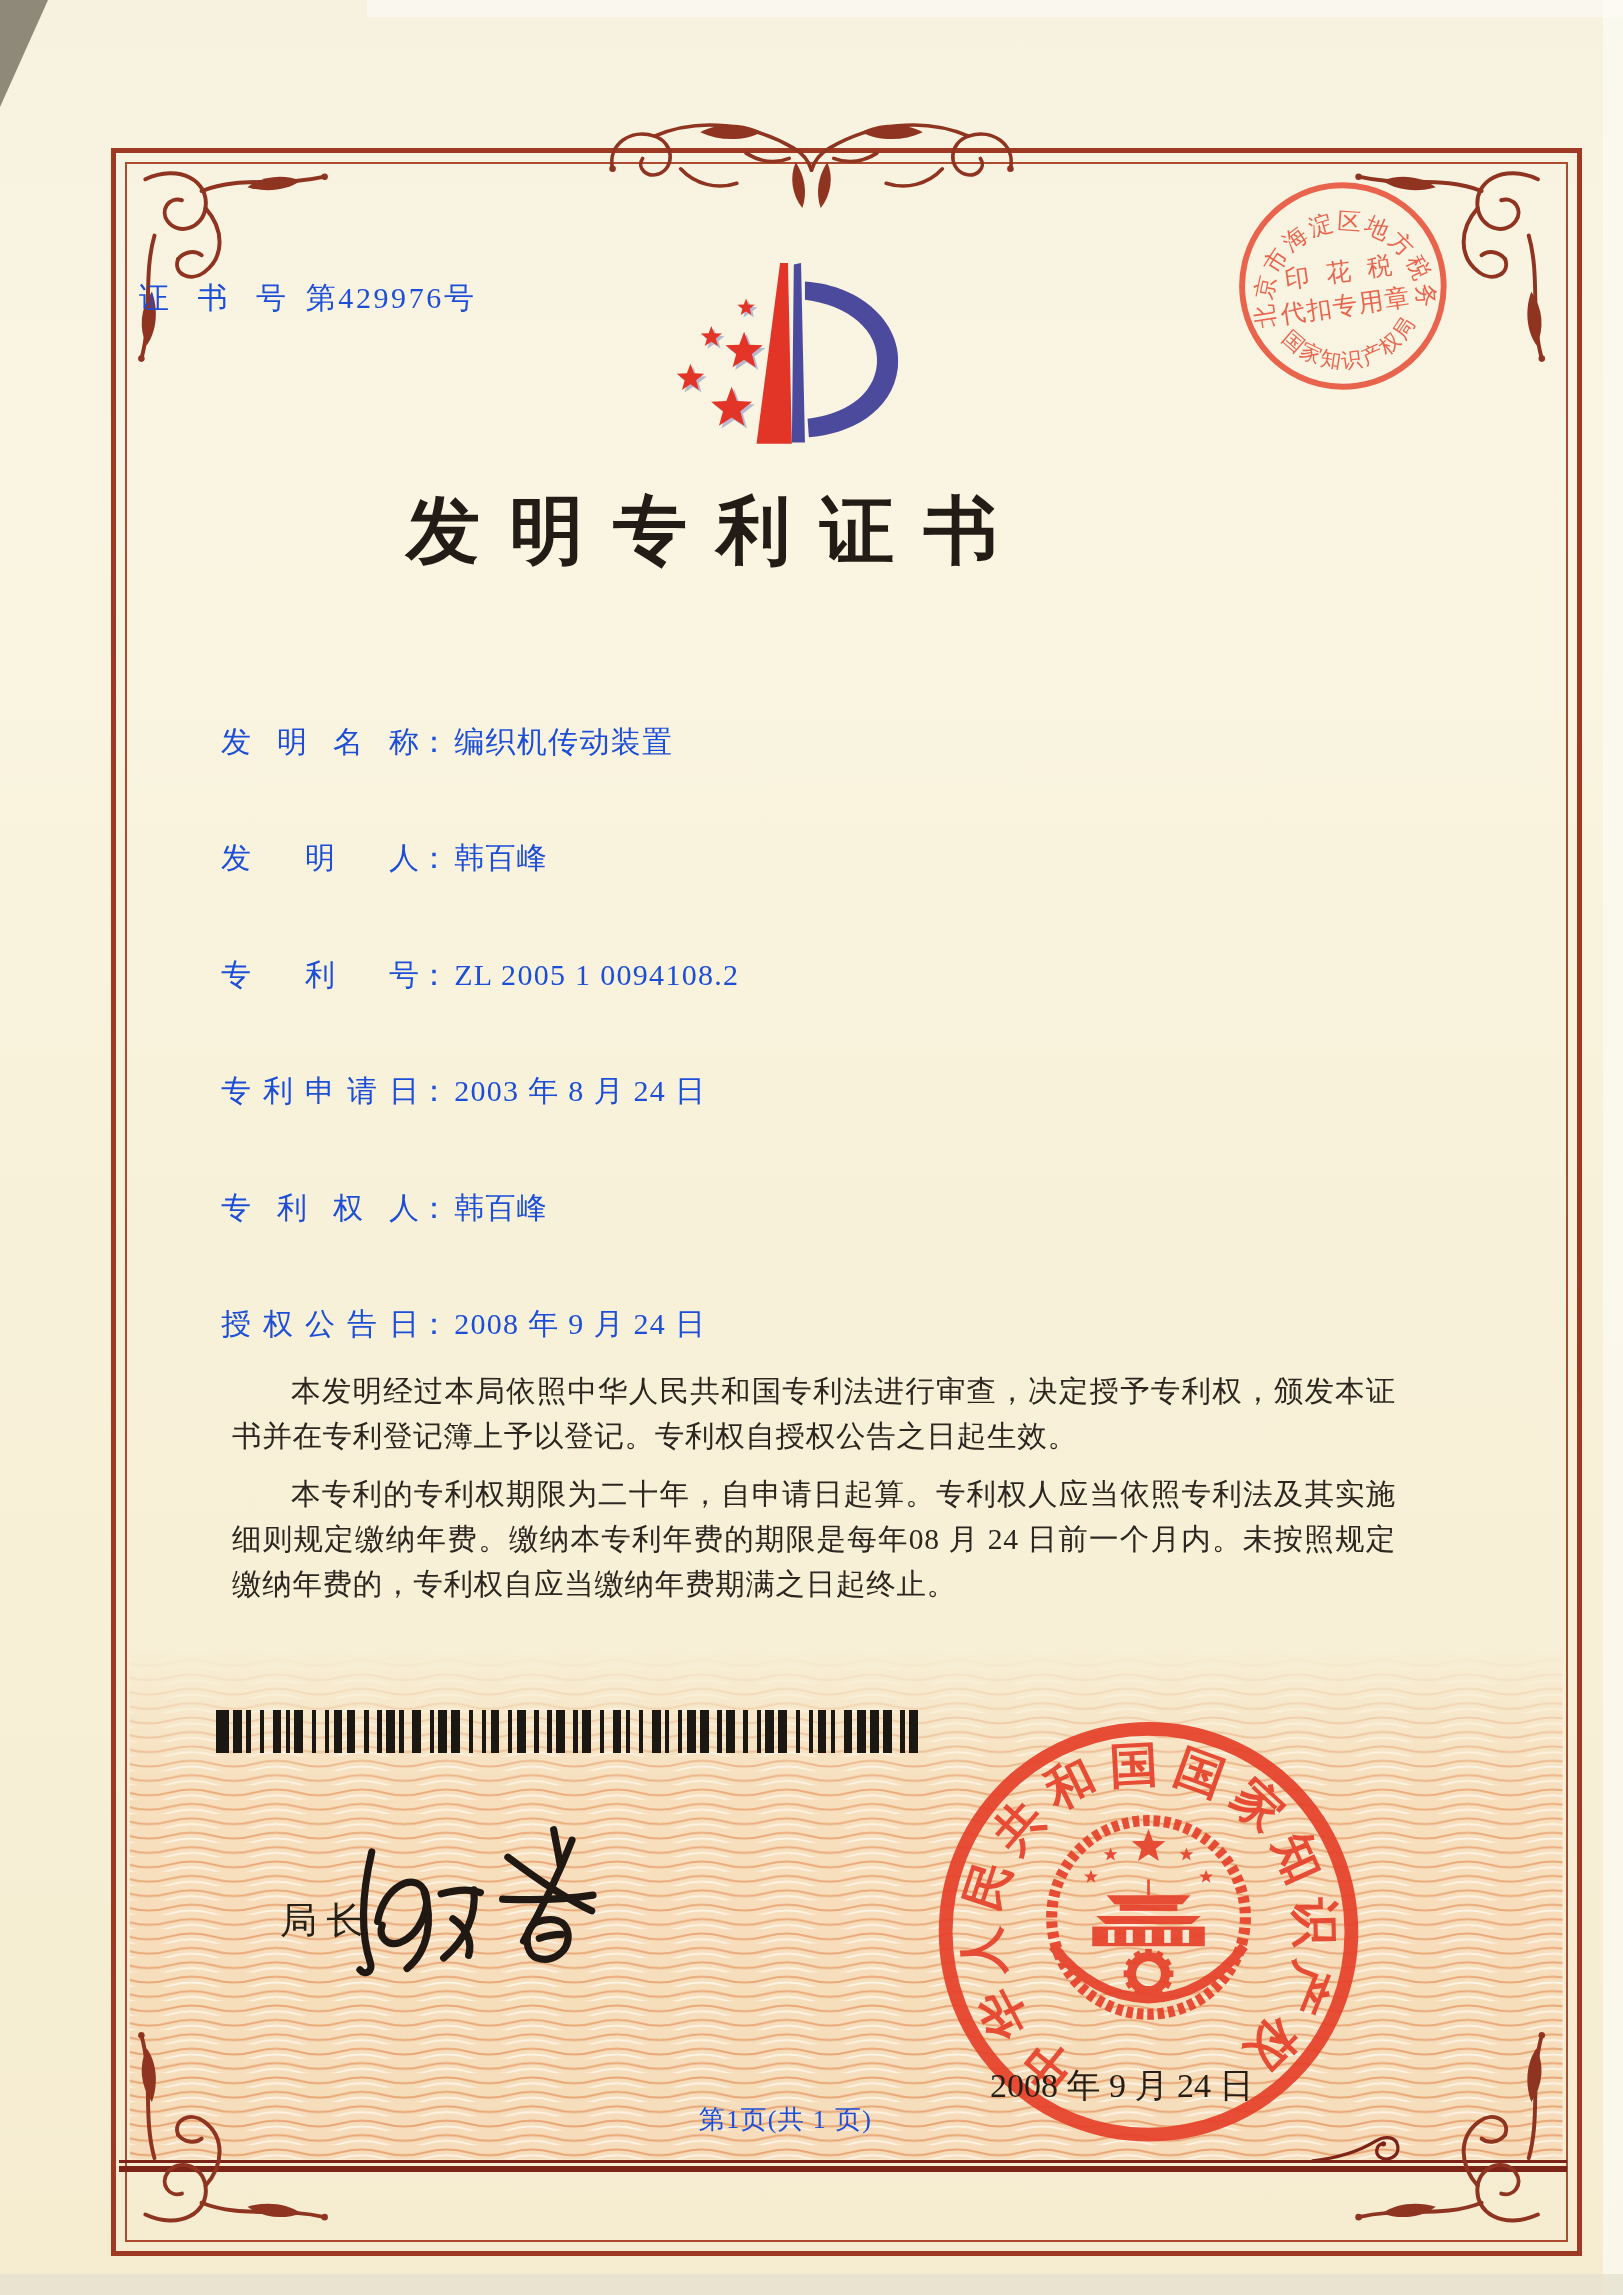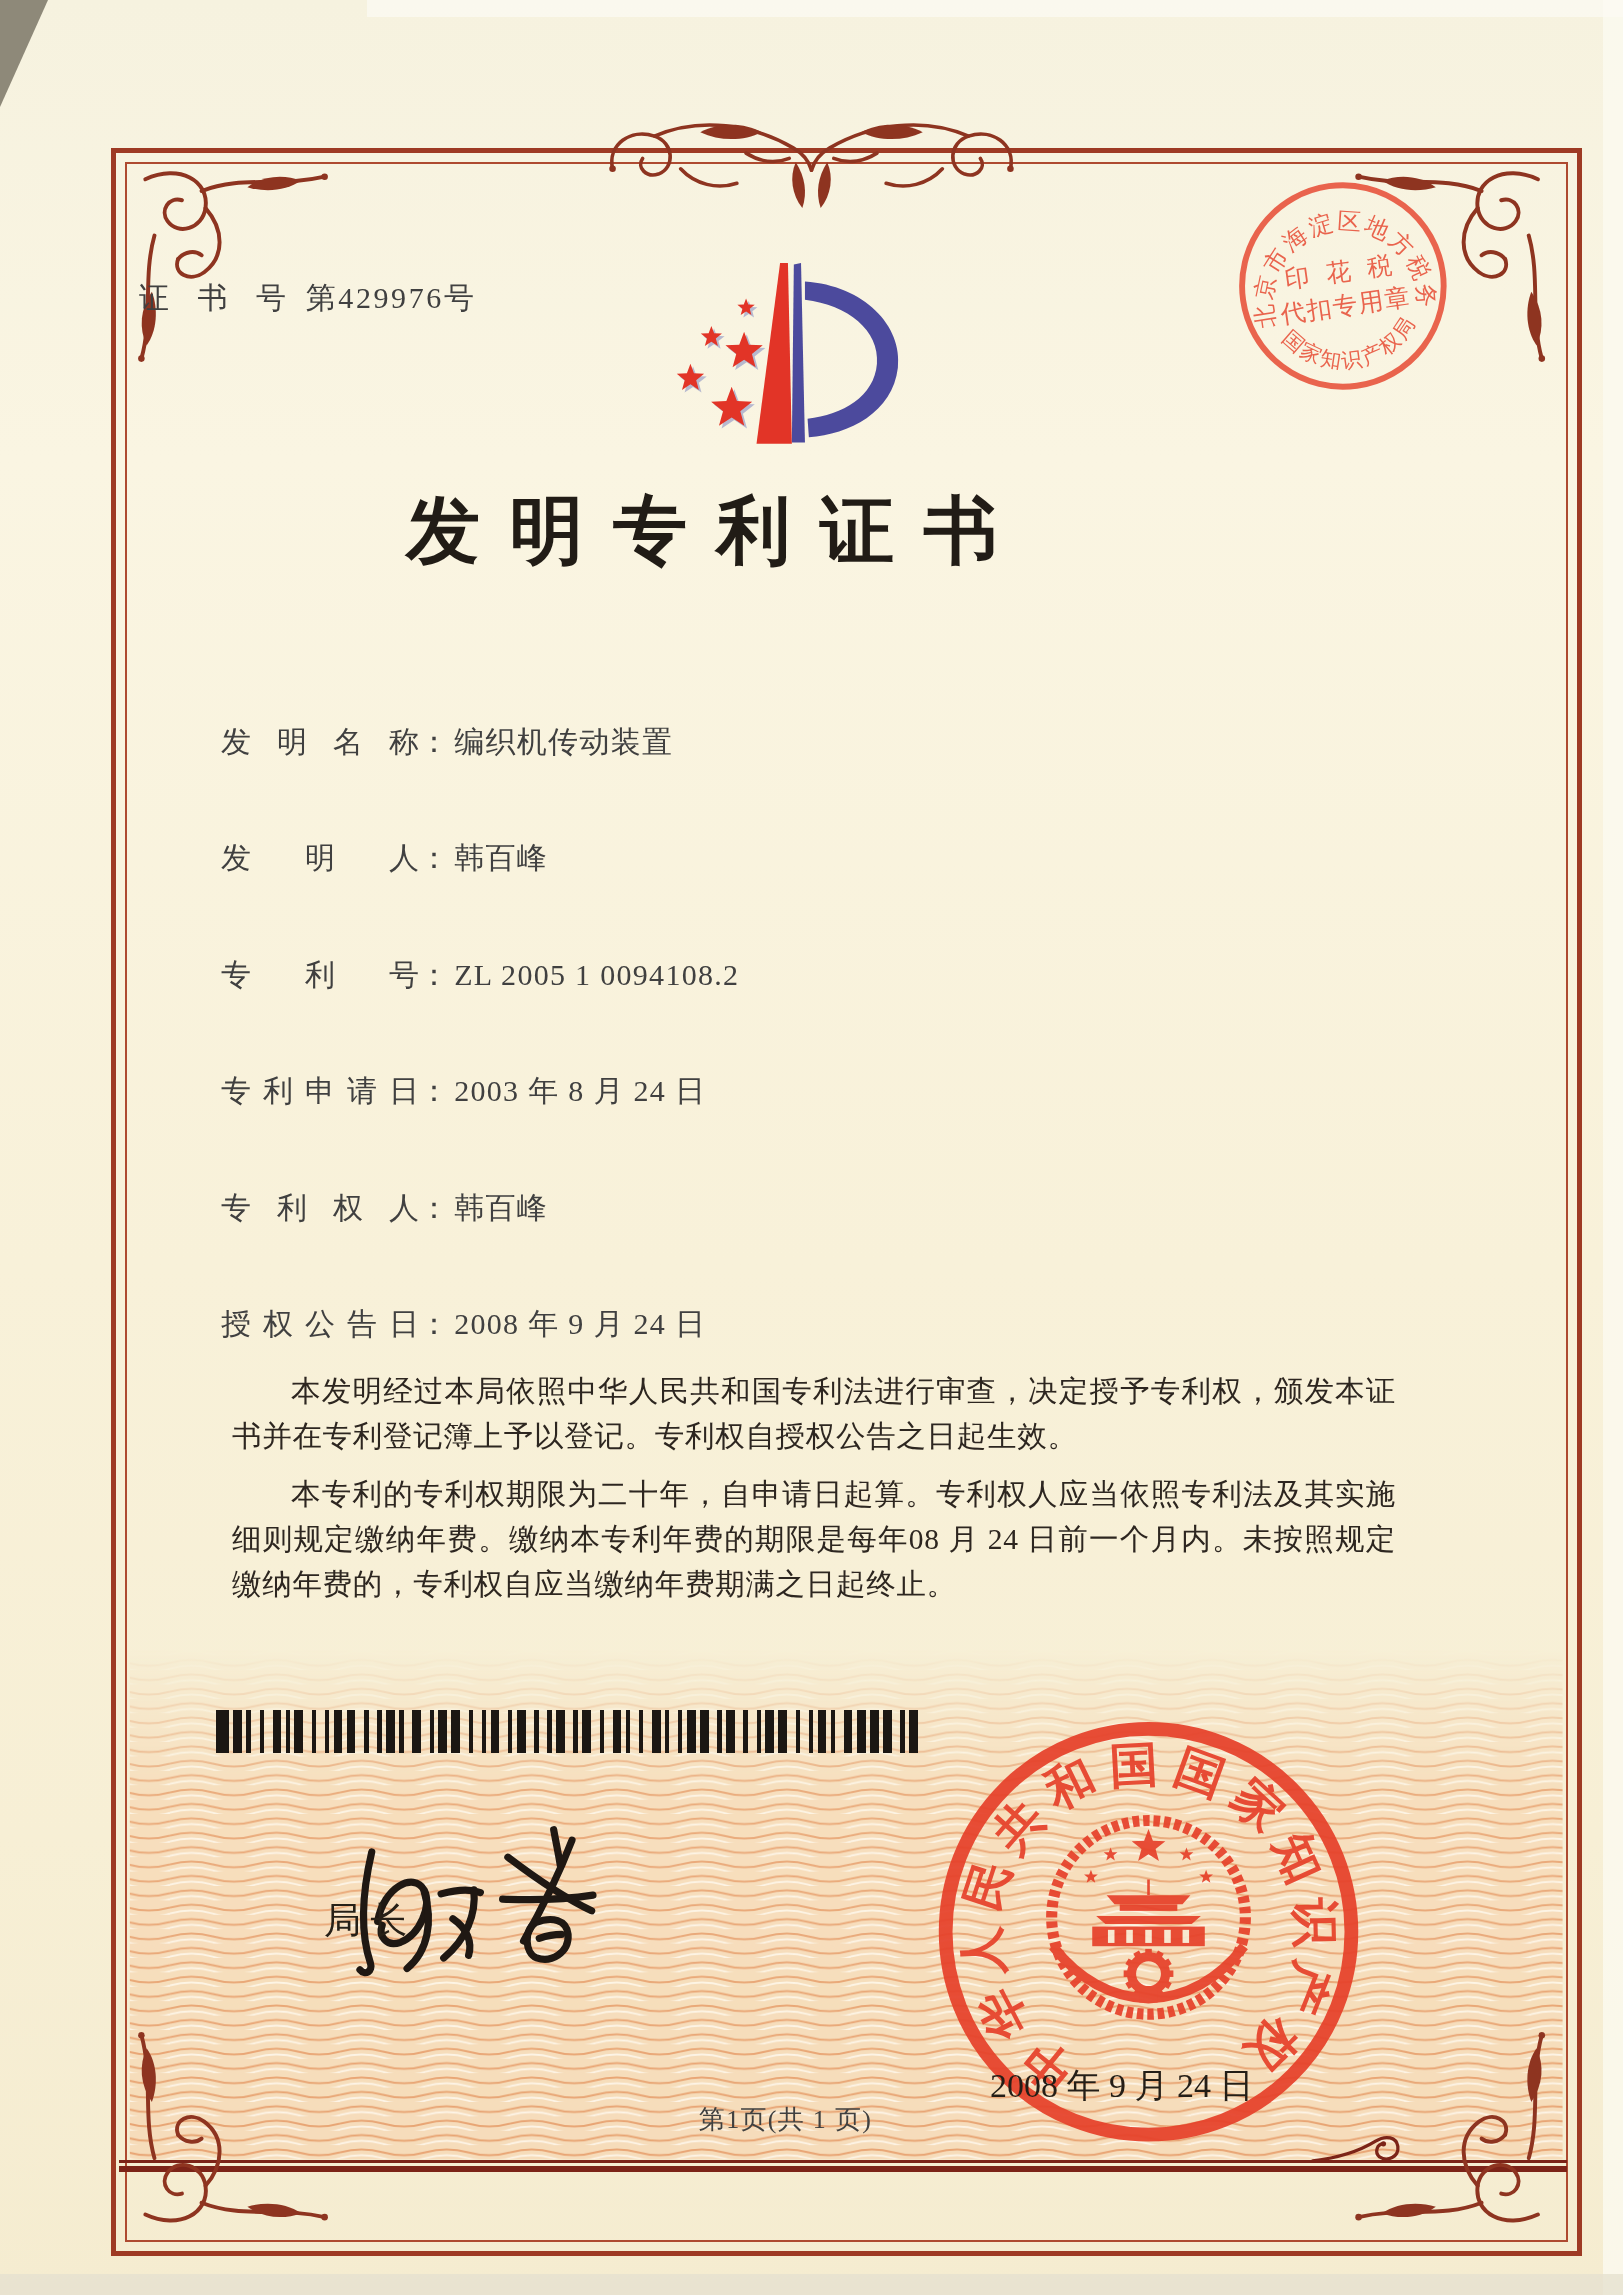--- a/index.html
+++ b/index.html
@@ -11,37 +11,37 @@
   .frame-outer{position:absolute;left:111px;top:148px;width:1461px;height:2098px;
        border:5.9px solid #9e3a24;z-index:2;}
   .frame-inner{position:absolute;left:9.2px;top:9.2px;right:9.2px;bottom:9.2px;
        border:2px solid #ae4a30;}
   
   .rule-thin{position:absolute;left:119px;top:2160px;width:1448px;height:2.6px;background:#7c2418;z-index:2;}
   .rule-thick{position:absolute;left:119px;top:2166px;width:1448px;height:5.9px;background:#7c2418;z-index:2;}
   
   .wave-svg{position:absolute;left:0;top:0;z-index:1;}
   .art-svg{position:absolute;left:0;top:0;z-index:3;pointer-events:none;}
-  .txt{position:absolute;color:#404040;z-index:5;white-space:nowrap;}
+  .txt{position:absolute;color:#1d4ed8;z-index:5;white-space:nowrap;}
   .cert-no{left:139px;top:278px;font-size:30px;}
   .cert-no .lbl{letter-spacing:10.5px;}
   .cert-no .num{margin-left:9.2px;letter-spacing:2.6px;}
   .doc-title{left:406px;top:482px;font-size:74px;font-weight:bold;letter-spacing:29.5px;color:#211c16;}
   .field-row{left:221px;font-size:30px;margin-top:16px;}
   .f-label{display:inline-block;width:198px;text-align:justify;text-align-last:justify;
            text-justify:inter-character;vertical-align:top;}
   .f-colon{display:inline-block;}
   .f-value{display:inline-block;margin-left:5.2px;letter-spacing:1.3px;}
   .paras{position:absolute;left:219px;top:1356px;width:1190px;z-index:5;
          font-size:29.5px;line-height:45px;color:#2d2620;text-align:justify;}
   .paras p{margin:13px;text-indent:59px;letter-spacing:0.7px;white-space:normal;}
   .barcode{position:absolute;left:216px;top:1710px;width:707px;height:43px;display:flex;z-index:4;}
   .barcode span{height:100%;}
   .bar{background:#1b1713;}
-  .director-label{left:280px;top:1896px;font-size:37px;letter-spacing:9.2px;color:#272017;margin-left:44px;}
+  .director-label{left:280px;top:1896px;font-size:37px;letter-spacing:9.2px;color:#272017;}
   .seal-date{left:990px;top:2063px;font-size:34px;color:#241e17;z-index:6;}
   .page-footer{left:589px;top:2102px;width:393px;text-align:center;font-size:26px;letter-spacing:1.3px;z-index:5;}
   .visually-hidden{position:absolute;width:0.7px;height:0.7px;overflow:hidden;clip-path:inset(50%);}
   
   .scan-tl{position:absolute;left:0;top:0;width:48px;height:107px;z-index:6;opacity:.75;
       background:#6b6557;clip-path:polygon(0 0,100% 0,0 100%);}
   .scan-right{position:absolute;right:0;top:0;width:19.6px;height:2295px;background:#fbfaf0;opacity:.8;z-index:6;}
   .scan-top{position:absolute;left:367px;top:0;width:1257px;height:17px;background:#fcfbf4;opacity:.7;z-index:6;}
   .scan-bottom{position:absolute;left:0;top:2274px;width:1623px;height:21.6px;background:#e6e1cf;opacity:.8;z-index:6;}
   svg text{font-family:"Liberation Serif","DejaVu Serif",serif;}

